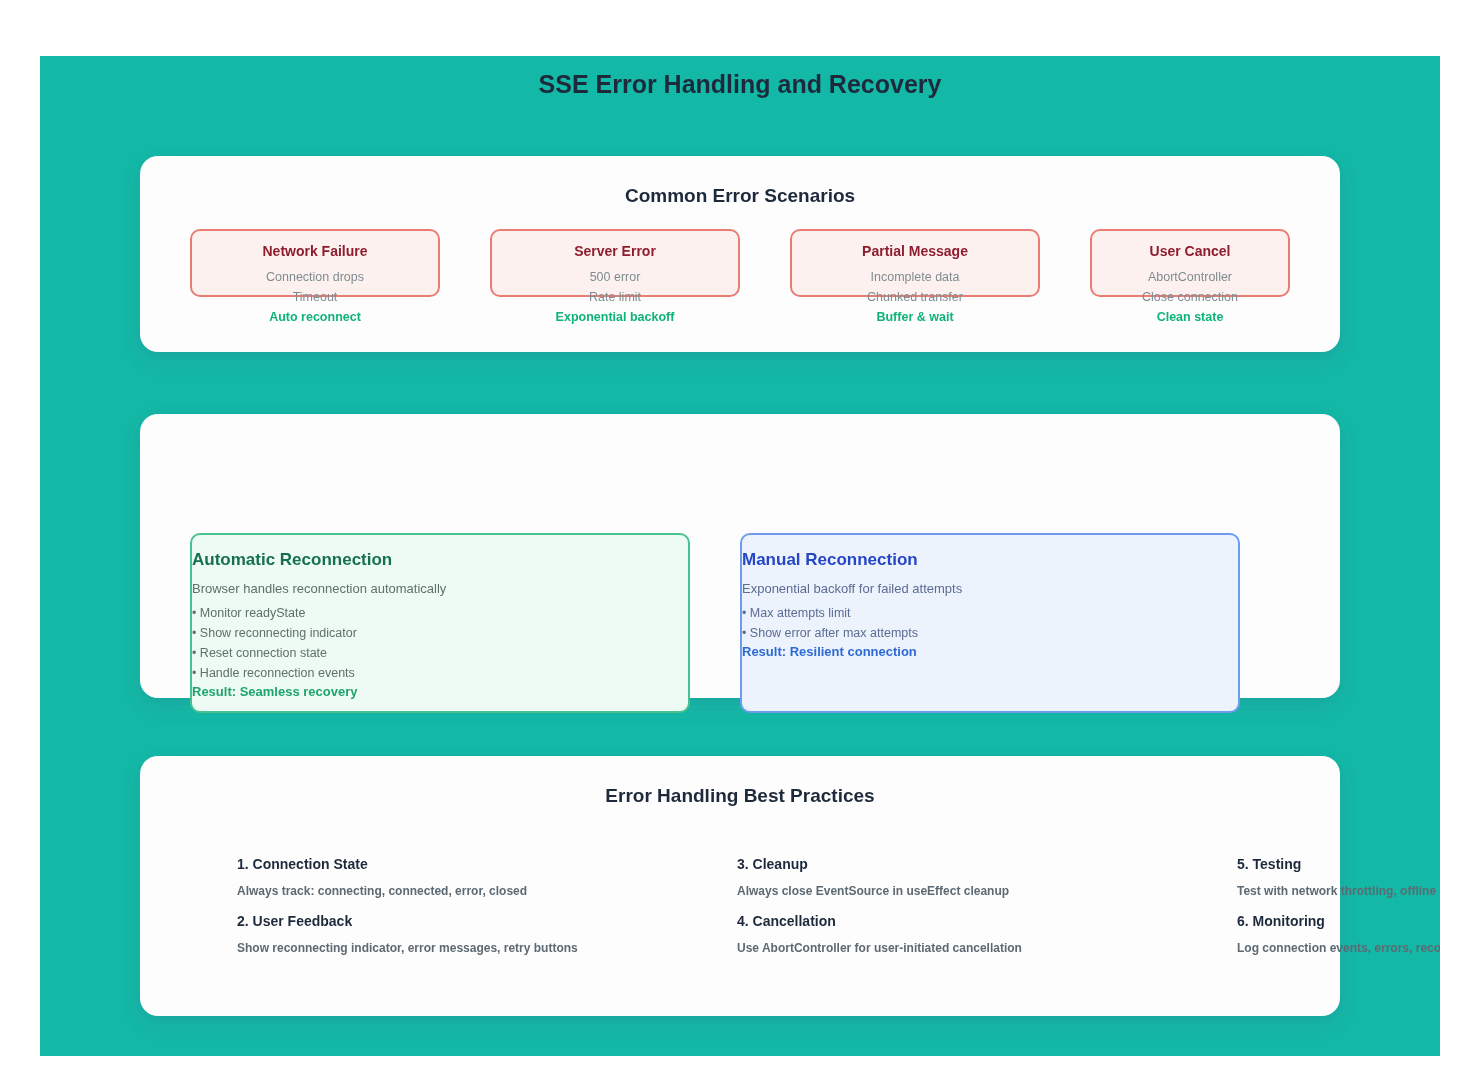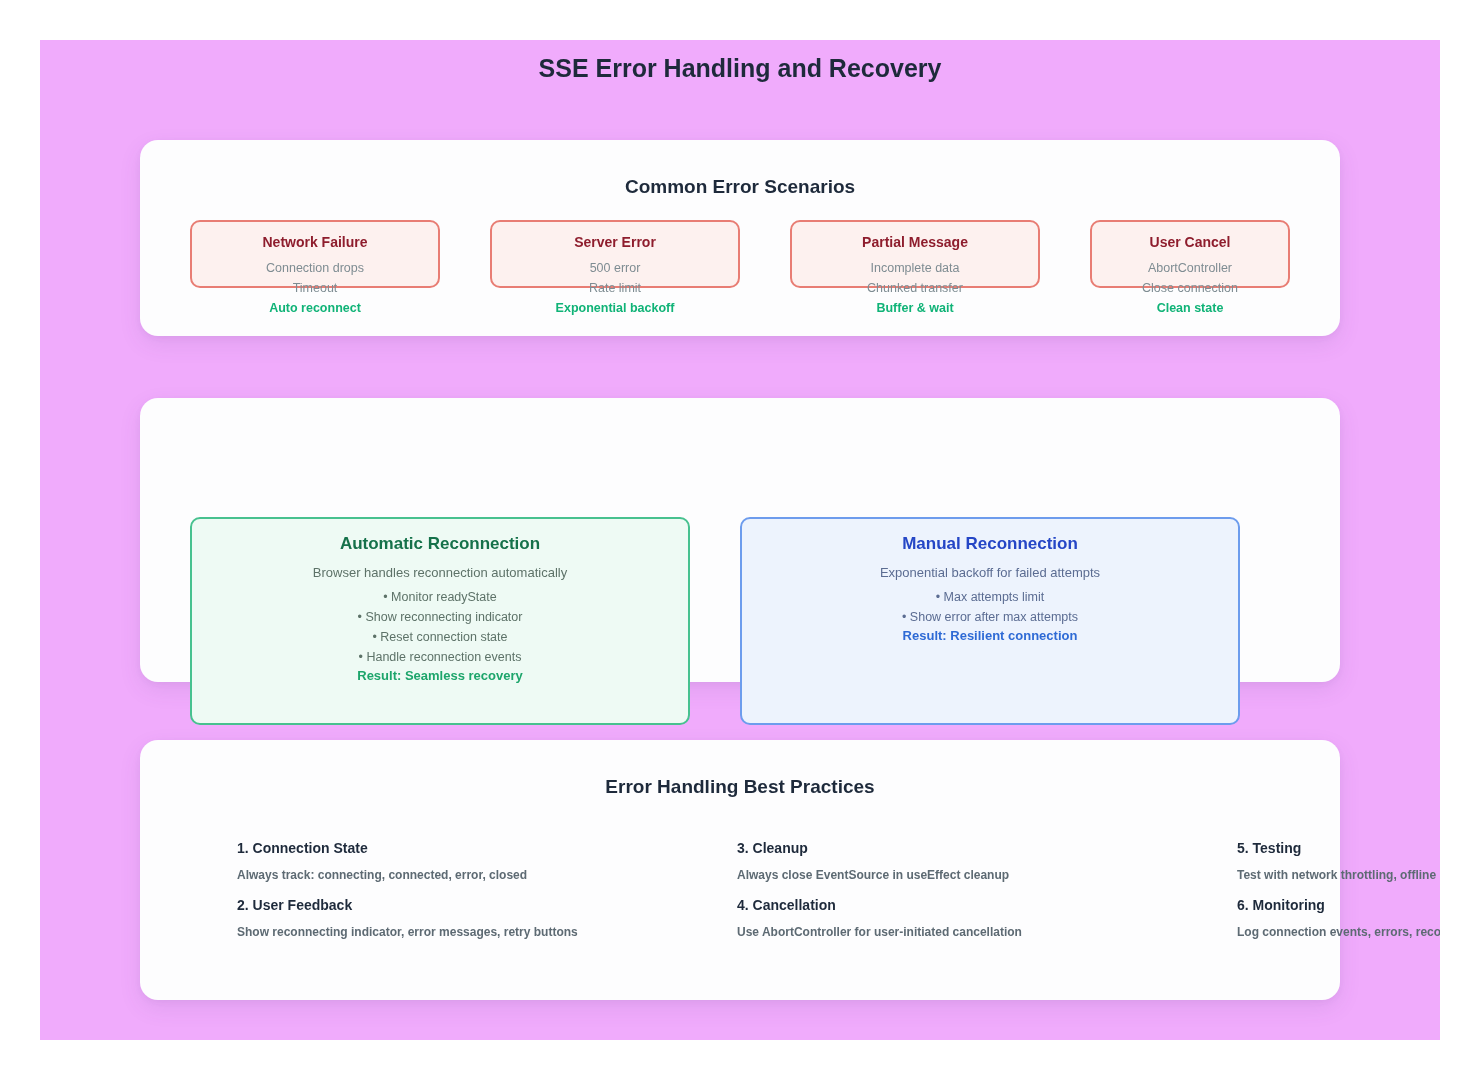--- a/index.html
+++ b/index.html
@@ -11,24 +11,24 @@
   .viewport {
     position: relative;
     width: 1480px;
     height: 1080px;
     background: #ffffff;
     overflow: hidden;
   }
   .panel {
     position: absolute;
     left: 40px;
-    top: 40px;
+    top: 56px;
     width: 1400px;
     height: 1000px;
-    background: #f0abfc;
+    background: #14b8a6;
     overflow: hidden;
   }
   .page-title {
     position: absolute;
     top: 14px;
     left: 0;
     width: 100%;
     margin: 0;
     text-align: center;
     font-size: 25px;
@@ -40,21 +40,21 @@
     left: 100px;
     width: 1200px;
     background: #fdfdfe;
     border-radius: 18px;
     box-shadow: 0 8px 22px rgba(90, 70, 130, 0.10), 0 2px 6px rgba(90, 70, 130, 0.06);
   }
   .section-scenarios { top: 100px; height: 196px; }
   .section-strategies { top: 358px; height: 284px; }
   .section-practices { top: 700px; height: 260px; }
   .section-header {
-    margin: 15px;
+    margin: 8px;
     padding-top: 21px;
     text-align: center;
     font-size: 19px;
     font-weight: 700;
     color: #1e2a3b;
   }
   
   .scenario-row {
     display: flex;
     justify-content: center;
@@ -93,23 +93,23 @@
   .strategy-row {
     position: absolute;
     top: 119px;
     left: 50px;
     display: flex;
     gap: 50px;
   }
   .strategy-card {
     box-sizing: border-box;
     width: 500px;
-    height: 208px;
+    height: 180px;
     border-radius: 10px;
-    text-align: center;
+    text-align: left;
     padding-top: 15px;
   }
   .strategy-card.green {
     border: 2px solid #47c18f;
     background: #eefaf4;
   }
   .strategy-card.blue {
     border: 2px solid #6d9ced;
     background: #edf3fd;
   }

